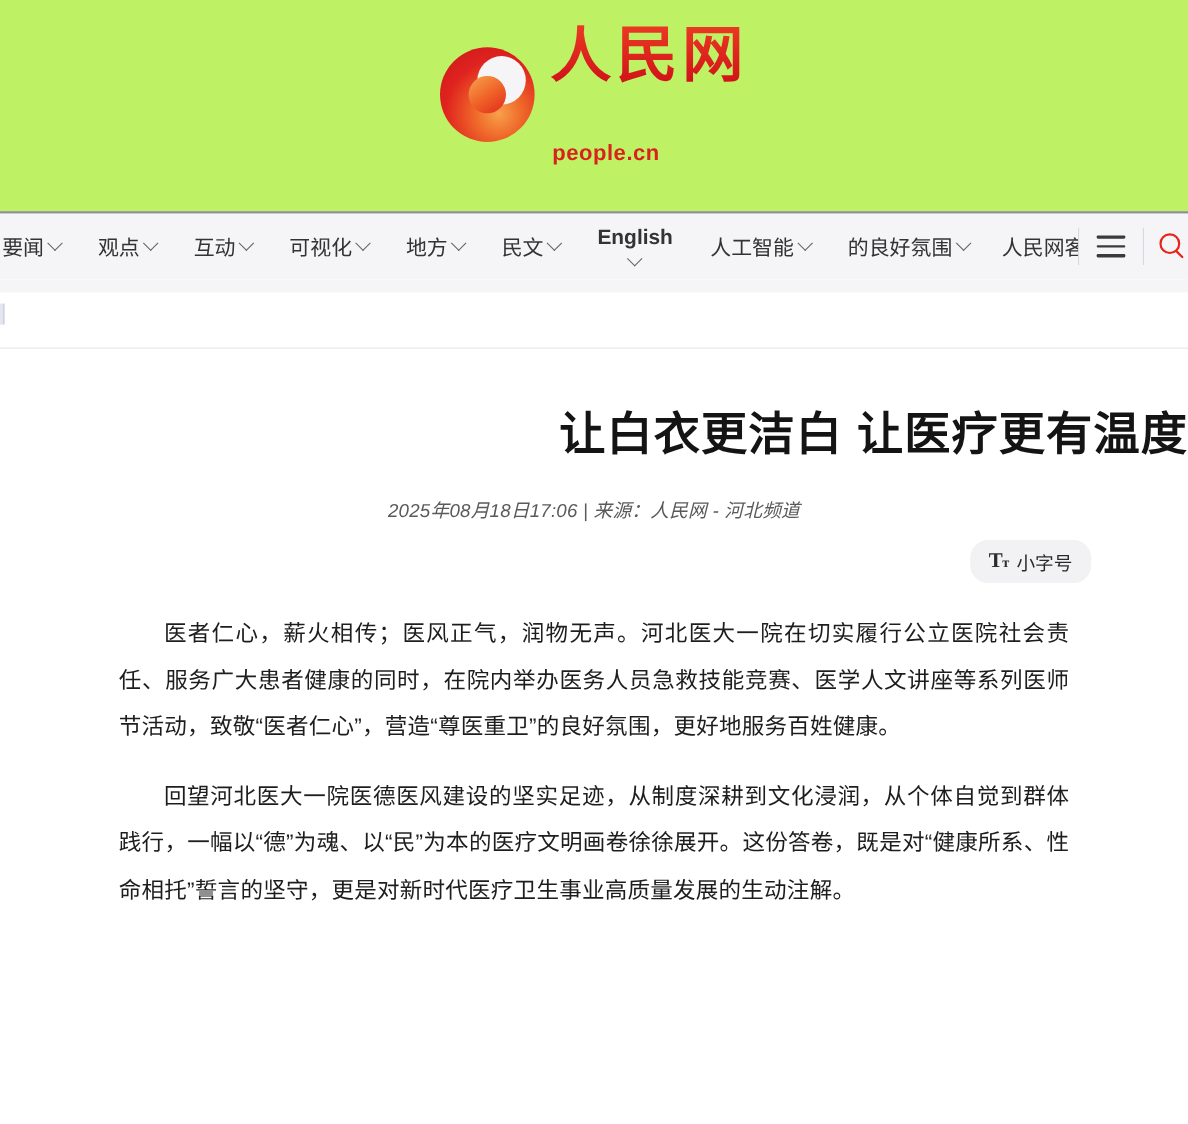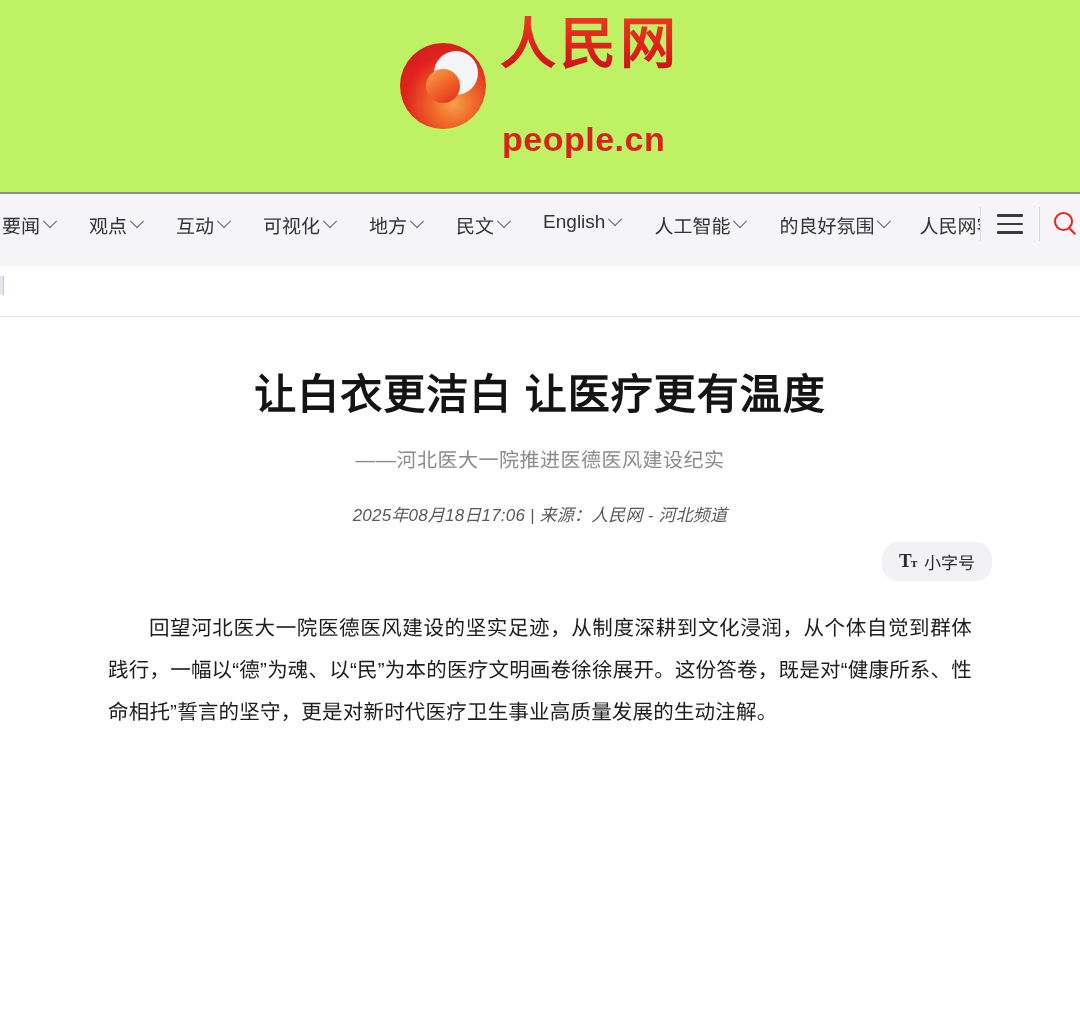--- a/index.html
+++ b/index.html
@@ -73,21 +73,21 @@
     font-weight: 700;
     line-height: 1;
     letter-spacing: 4px;
     color: #d8231c;
     background: linear-gradient(180deg, #ea3a23 0%, #cf0f18 100%);
     -webkit-background-clip: text;
     background-clip: text;
     -webkit-text-fill-color: transparent;
   }
   .logo-en {
-    font-size: 34px;
+    font-size: 20px;
     font-weight: 700;
     line-height: 1;
     letter-spacing: 0.5px;
     color: #d8231c;
     padding-left: 2px;
     margin-top: 48px;
   }
 
   
   .nav-bar {
@@ -98,21 +98,21 @@
     align-items: center;
     box-sizing: border-box;
     padding-left: 0;
     font-size: 19px;
     color: #333333;
     white-space: nowrap;
     overflow: hidden;
   }
   .nav-items {
     display: flex;
-    align-items: flex-start;
+    align-items: center;
     flex: 1 1 auto;
     overflow: hidden;
   }
   .nav-item {
     display: inline-flex;
     align-items: center;
     gap: 5px;
     padding: 0 17px;
     cursor: pointer;
     color: #333333;
@@ -120,21 +120,21 @@
   }
   .nav-item:first-child { padding-left: 2px; }
   .nav-item .chev {
     display: inline-block;
     width: 9px;
     height: 9px;
     border-right: 1.6px solid #666;
     border-bottom: 1.6px solid #666;
     transform: rotate(45deg) translate(-2px, -2px);
   }
-  .nav-item.is-en { font-weight: 400; }
+  .nav-item.is-en { font-weight: 700; flex-direction: column; }
   .nav-tools {
     display: flex;
     align-items: center;
     flex: 0 0 auto;
     height: 100%;
   }
   .nav-div {
     width: 1px;
     height: 34px;
     background: #d9d9dd;
@@ -212,21 +212,21 @@
     border-right: 1px solid #c3c8d8;
     box-sizing: border-box;
   }
 
   
   .article {
     padding: 0;
   }
   .headline {
     margin: 52px 0 0 0;
-    text-align: center;
+    text-align: right;
     font-family: "Liberation Sans", "DejaVu Sans", sans-serif;
     font-size: 42px;
     font-weight: 700;
     line-height: 1.25;
     letter-spacing: 1px;
     color: #141414;
   }
   .subhead {
     margin: 22px 0 0 0;
     text-align: center;
@@ -376,29 +376,29 @@
 </div>
 
 <div class="crumb-strip"></div>
 <div class="crumb-zone">
   <span class="crumb-sliver"></span>
 </div>
 
 <div class="article">
 
   <h1 class="headline">让白衣更洁白 让医疗更有温度</h1>
-  <div class="subhead">——河北医大一院推进医德医风建设纪实</div>
   <div class="meta">2025年08月18日17:06 | 来源：人民网 - 河北频道</div>
 
   <div class="fontsize-row">
     <button class="fontsize-btn">
       <span class="tt">
         <span class="big">T</span>
           <span class="small">т</span>
       </span>
       <span>小字号</span>
     </button>
   </div>
 
   <div class="body-copy">
+    <p>医者仁心，薪火相传；医风正气，润物无声。河北医大一院在切实履行公立医院社会责任、服务广大患者健康的同时，在院内举办医务人员急救技能竞赛、医学人文讲座等系列医师节活动，致敬“医者仁心”，营造“尊医重卫”的良好氛围，更好地服务百姓健康。</p>
     <p>回望河北医大一院医德医风建设的坚实足迹，从制度深耕到文化浸润，从个体自觉到群体践行，一幅以“德”为魂、以“民”为本的医疗文明画卷徐徐展开。这份答卷，既是对“健康所系、性命相托”誓言的坚守，更是对新时代医疗卫生事业高质量发展的生动注解。</p>
   </div>
 </div>
 
 </body></html>

